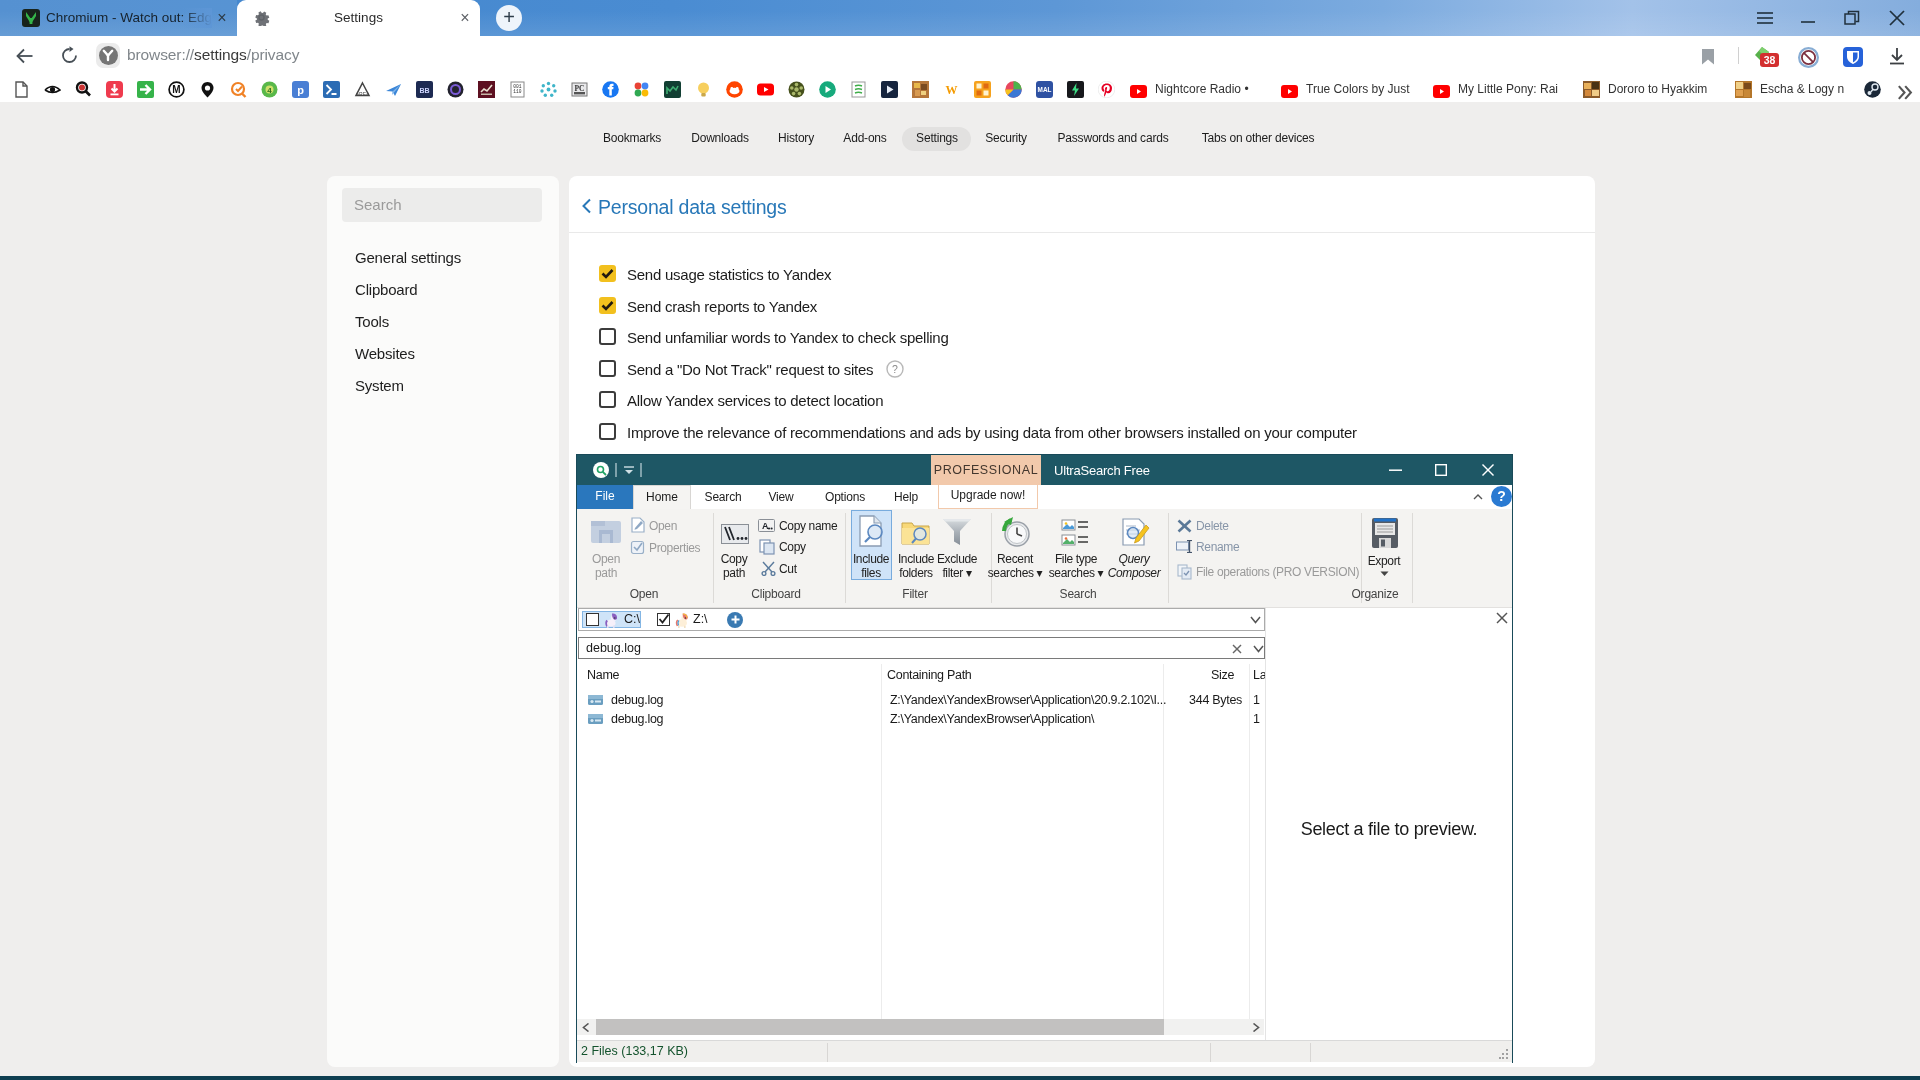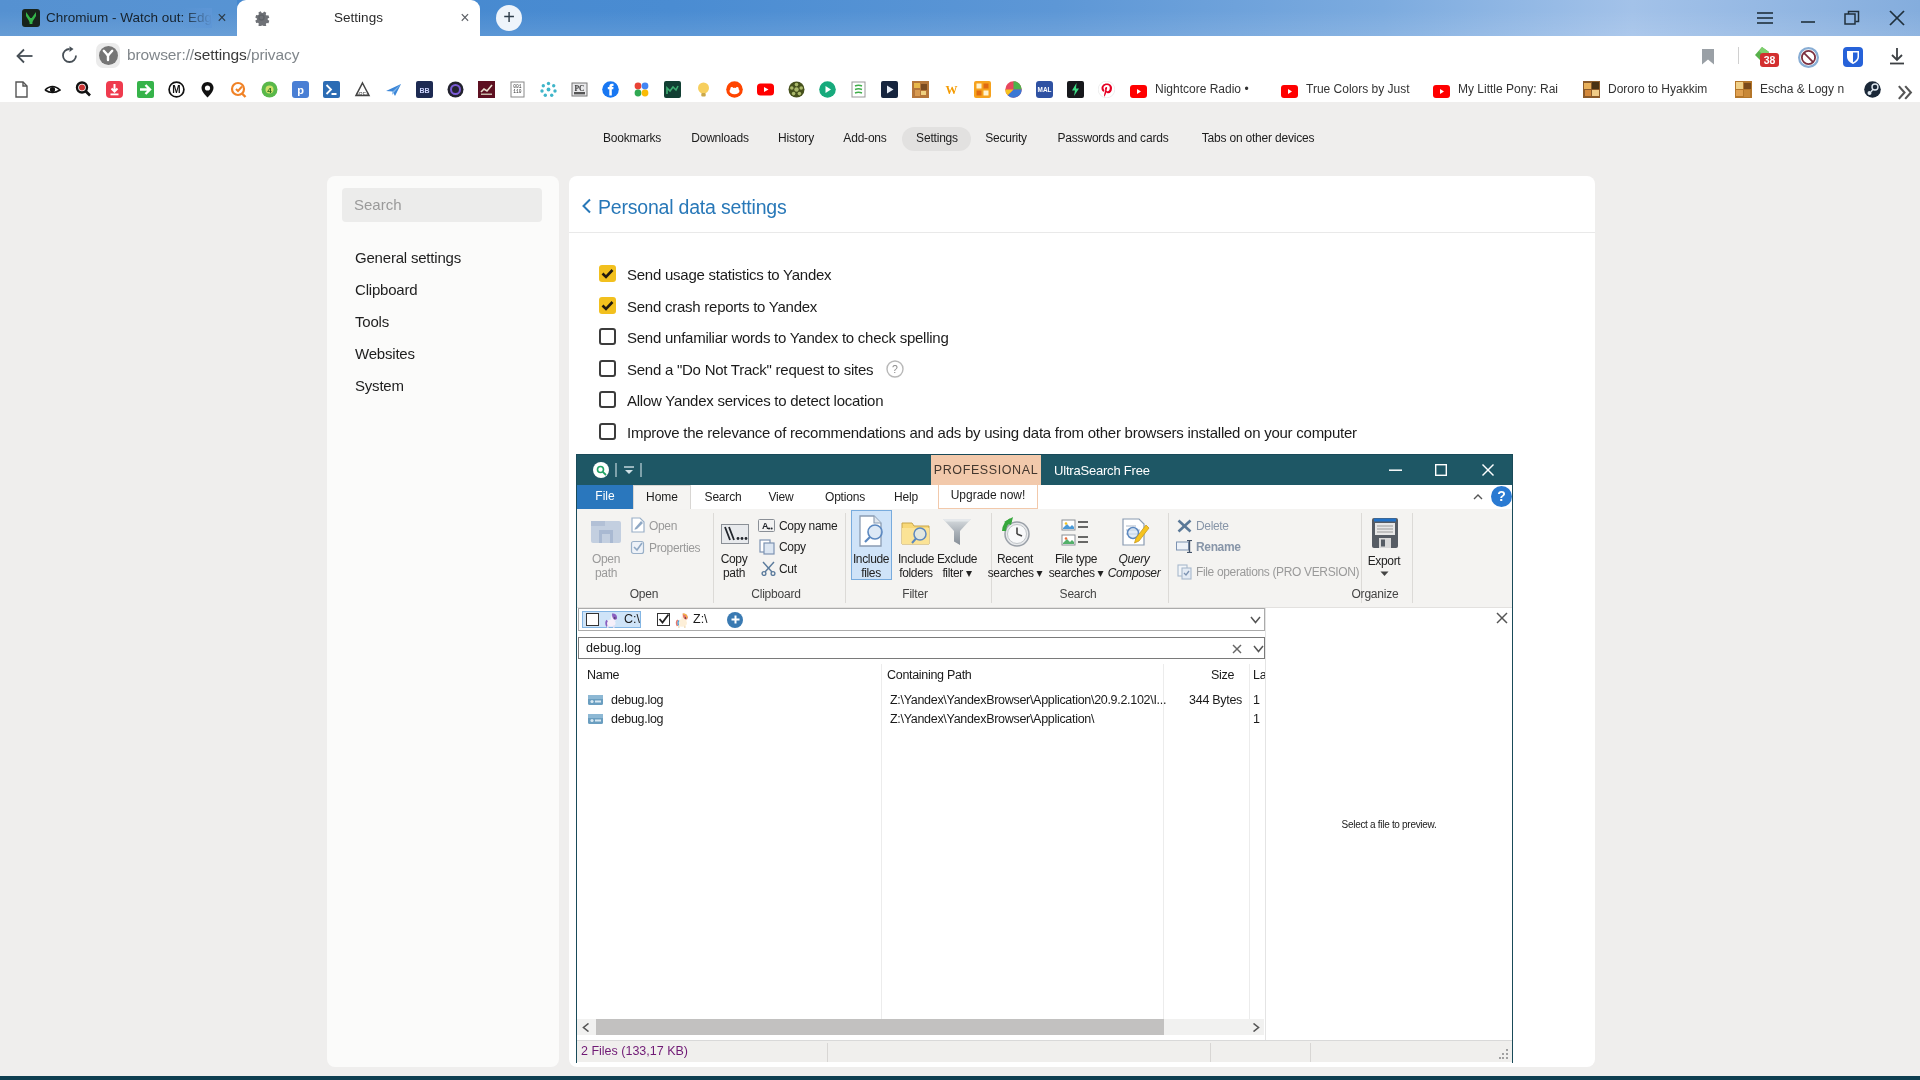--- a/index.html
+++ b/index.html
@@ -57,21 +57,21 @@
 .grayblue { color:#8795a8 !important; }
 
 #usbody { position:absolute; left:0; top:153px; width:935px; height:455px; background:#fff; }
 #driverow { position:absolute; left:1px; top:0px; width:687px; height:23px; border:1px solid #ababab; background:#fff; }
 #searchrow { position:absolute; left:1px; top:29px; width:687px; height:22px; border:1px solid #7a7a7a; background:#fff; font-size:12.5px; color:#1a1a1a; padding:3px 0 0 7px; }
 #prevpane { position:absolute; left:689px; top:0px; width:246px; height:432px; background:#fff; }
 .colline { position:absolute; top:56px; width:1px; height:355px; background:#ececec; }
 .th { position:absolute; top:60px; font-size:12.5px; color:#1a1a1a; letter-spacing:-0.3px; }
 .td { position:absolute; font-size:12.5px; color:#1a1a1a; letter-spacing:-0.3px; white-space:nowrap; }
 #hscroll { position:absolute; left:0px; top:411px; width:687px; height:16px; background:#f1f1f0; }
-#usstatus { position:absolute; left:0; top:585px; width:935px; height:22px; background:#f0efed; border-top:1px solid #d9d9d9; font-size:12.5px; color:#701a75; }
+#usstatus { position:absolute; left:0; top:585px; width:935px; height:22px; background:#f0efed; border-top:1px solid #d9d9d9; font-size:12.5px; color:#14532d; }
 .statdiv { position:absolute; top:2px; width:1px; height:19px; background:#d8d6d4; }
 svg { display:block; }
 .icon { position:absolute; }
 </style>
 </head>
 <body>
 <div id="tabbar">
   <div id="tab1">
     <svg class="icon" style="left:22px;top:9px;" width="18" height="18" viewBox="0 0 18 18">
         <rect x="0" y="0" width="18" height="18" rx="3" fill="#18231c"></rect>
@@ -605,21 +605,21 @@
           <line x1="13.5" y1="1.5" x2="1.5" y2="12.5"></line>
         </g>
       </svg>
     <div class="rsmalltext grayblue" style="left:619px;top:10px;">Delete</div>
     <svg class="icon" style="left:599px;top:31px;" width="18" height="13" viewBox="0 0 18 13">
         <rect x="0.5" y="2" width="12" height="8" fill="#eef2f8" stroke="#7d93b2" stroke-width="1"></rect>
         <line x1="13.5" y1="0.5" x2="13.5" y2="12.5" stroke="#44546a" stroke-width="1.4"></line>
         <line x1="11" y1="0.5" x2="16" y2="0.5" stroke="#44546a" stroke-width="1.2"></line>
         <line x1="11" y1="12.5" x2="16" y2="12.5" stroke="#44546a" stroke-width="1.2"></line>
       </svg>
-    <div class="rsmalltext grayblue" style="left:619px;top:31px;font-weight:bold;">Rename</div>
+    <div class="rsmalltext grayblue" style="left:619px;top:31px;">Rename</div>
     <svg class="icon" style="left:600px;top:55px;" width="16" height="16" viewBox="0 0 16 16">
         <rect x="1" y="1" width="9" height="11" fill="#f2f5f9" stroke="#a8b8cc" stroke-width="1.1"></rect>
         <rect x="5" y="4" width="9" height="11" fill="#e4ebf4" stroke="#a8b8cc" stroke-width="1.1"></rect>
         <path d="M7 9 L9 11 L12 7" stroke="#7d93b2" stroke-width="1.3" fill="none"></path>
       </svg>
     <div class="rsmalltext gray" style="left:619px;top:56px;">File operations (PRO VERSION)</div>
     <svg class="icon" style="left:794px;top:8px;" width="28" height="32" viewBox="0 0 28 32">
         <rect x="1" y="1" width="26" height="30" rx="2" fill="#565c64"></rect>
         <rect x="3" y="1.5" width="22" height="3" fill="#2272c8"></rect>
         <rect x="4" y="6" width="20" height="12" fill="#e8e8e8"></rect>
@@ -724,21 +724,21 @@
         </svg>
     </div>
     <div class="abs" style="left:688px;top:0;width:1px;height:432px;background:#e4e4e4;"></div>
     <div id="prevpane">
       <svg class="icon" style="left:230px;top:4px;" width="12" height="12" viewBox="0 0 12 12">
           <g stroke="#555" stroke-width="1.5">
             <line x1="1" y1="1" x2="11" y2="11"></line>
             <line x1="11" y1="1" x2="1" y2="11"></line>
           </g>
         </svg>
-      <div class="abs" style="left:0;top:211px;width:246px;text-align:center;font-size:10px;color:#1a1a1a;letter-spacing:-0.3px;">Select a file to preview.</div>
+      <div class="abs" style="left:0;top:211px;width:246px;text-align:center;font-size:18px;color:#1a1a1a;letter-spacing:-0.3px;">Select a file to preview.</div>
     </div>
   </div>
   <div id="usstatus">
     <div class="abs" style="left:4px;top:3px;">2 Files (133,17 KB)</div>
     <div class="statdiv" style="left:250px;"></div>
     <div class="statdiv" style="left:633px;"></div>
     <div class="statdiv" style="left:733px;"></div>
     <svg class="icon" style="left:922px;top:8px;" width="10" height="10" viewBox="0 0 10 10">
         <g fill="#a0a0a0">
           <rect x="7" y="0" width="2" height="2"></rect>

